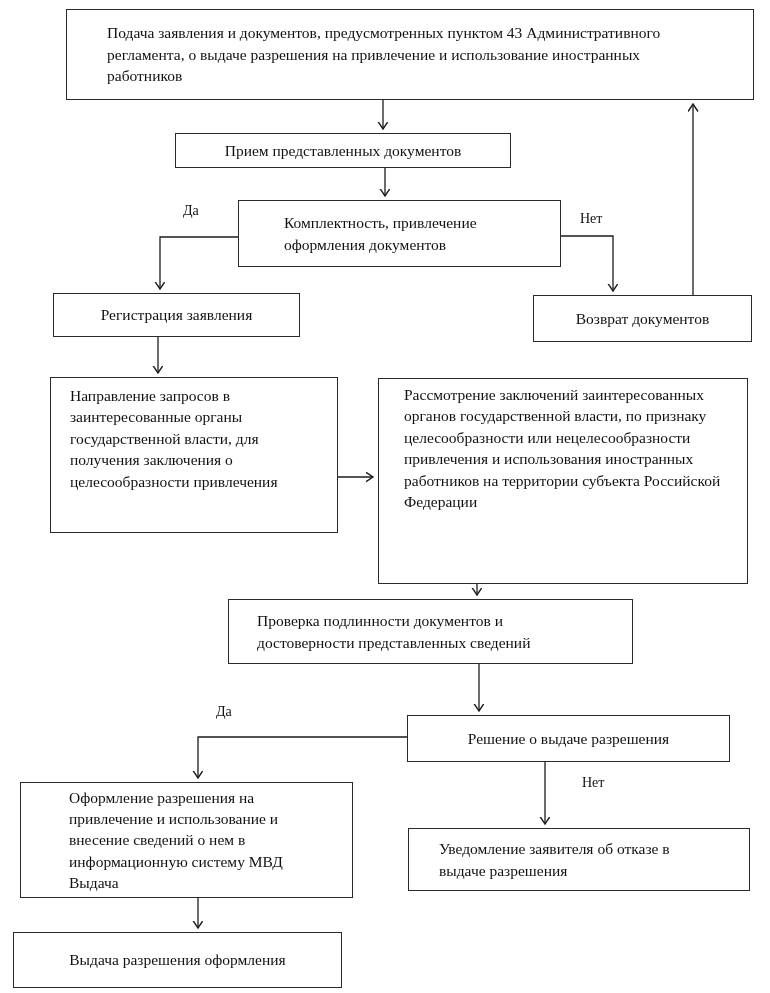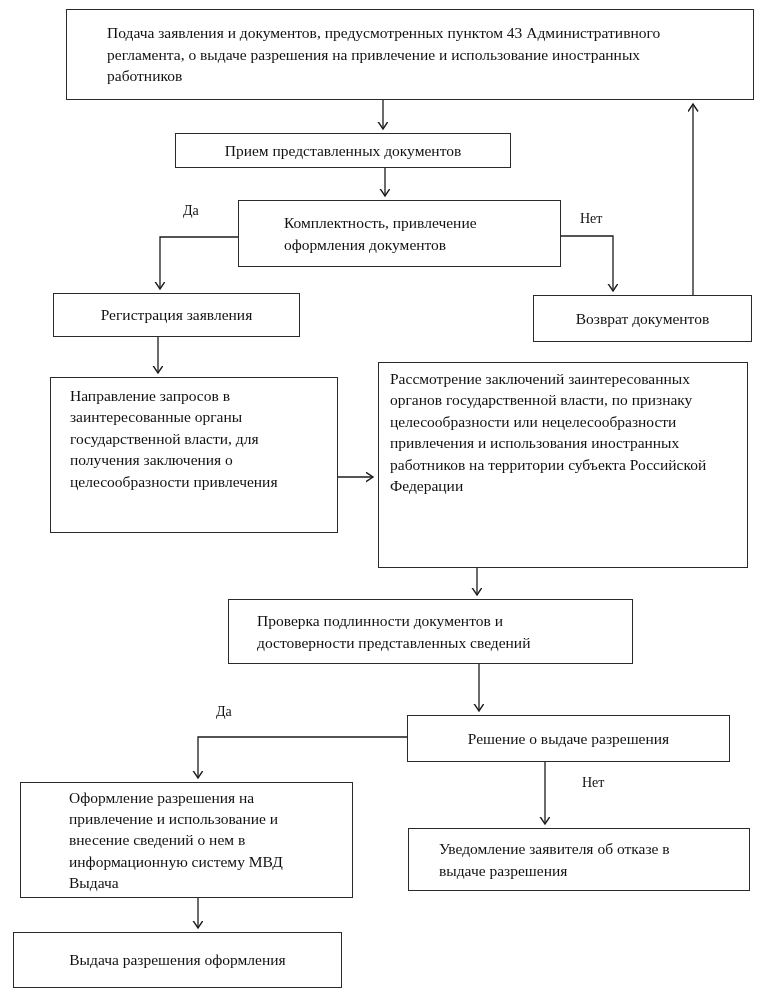--- a/index.html
+++ b/index.html
@@ -46,21 +46,21 @@
     background: transparent;
   }
 
   
   .n-submit        { left: 66px;  top: 9px;   width: 688px; height: 91px;  padding: 0 40px; }
   .n-reception     { left: 175px; top: 133px; width: 336px; height: 35px;  }
   .n-completeness  { left: 238px; top: 200px; width: 323px; height: 67px;  padding: 0 45px; }
   .n-registration  { left: 53px;  top: 293px; width: 247px; height: 44px;  }
   .n-return-docs   { left: 533px; top: 295px; width: 219px; height: 47px;  }
   .n-send-requests { left: 50px;  top: 377px; width: 288px; height: 156px; padding: 7px 19px 0; }
-  .n-review        { left: 378px; top: 362px; width: 370px; height: 206px; padding: 5px 11px 0; }
+  .n-review        { left: 378px; top: 378px; width: 370px; height: 206px; padding: 5px 25px 0; }
   .n-verification  { left: 228px; top: 599px; width: 405px; height: 65px;  padding: 0 28px; }
   .n-decision      { left: 407px; top: 715px; width: 323px; height: 47px;  }
   .n-issue-permit  { left: 20px;  top: 782px; width: 333px; height: 116px; padding: 4px 48px; }
   .n-refusal       { left: 408px; top: 828px; width: 342px; height: 63px;  padding: 0 30px; }
   .n-handover      { left: 13px;  top: 932px; width: 329px; height: 56px;  }
 
   .l-yes-top    { left: 183px; top: 204px; }
   .l-no-top     { left: 580px; top: 212px; }
   .l-yes-bottom { left: 216px; top: 705px; }
   .l-no-bottom  { left: 582px; top: 776px; }

